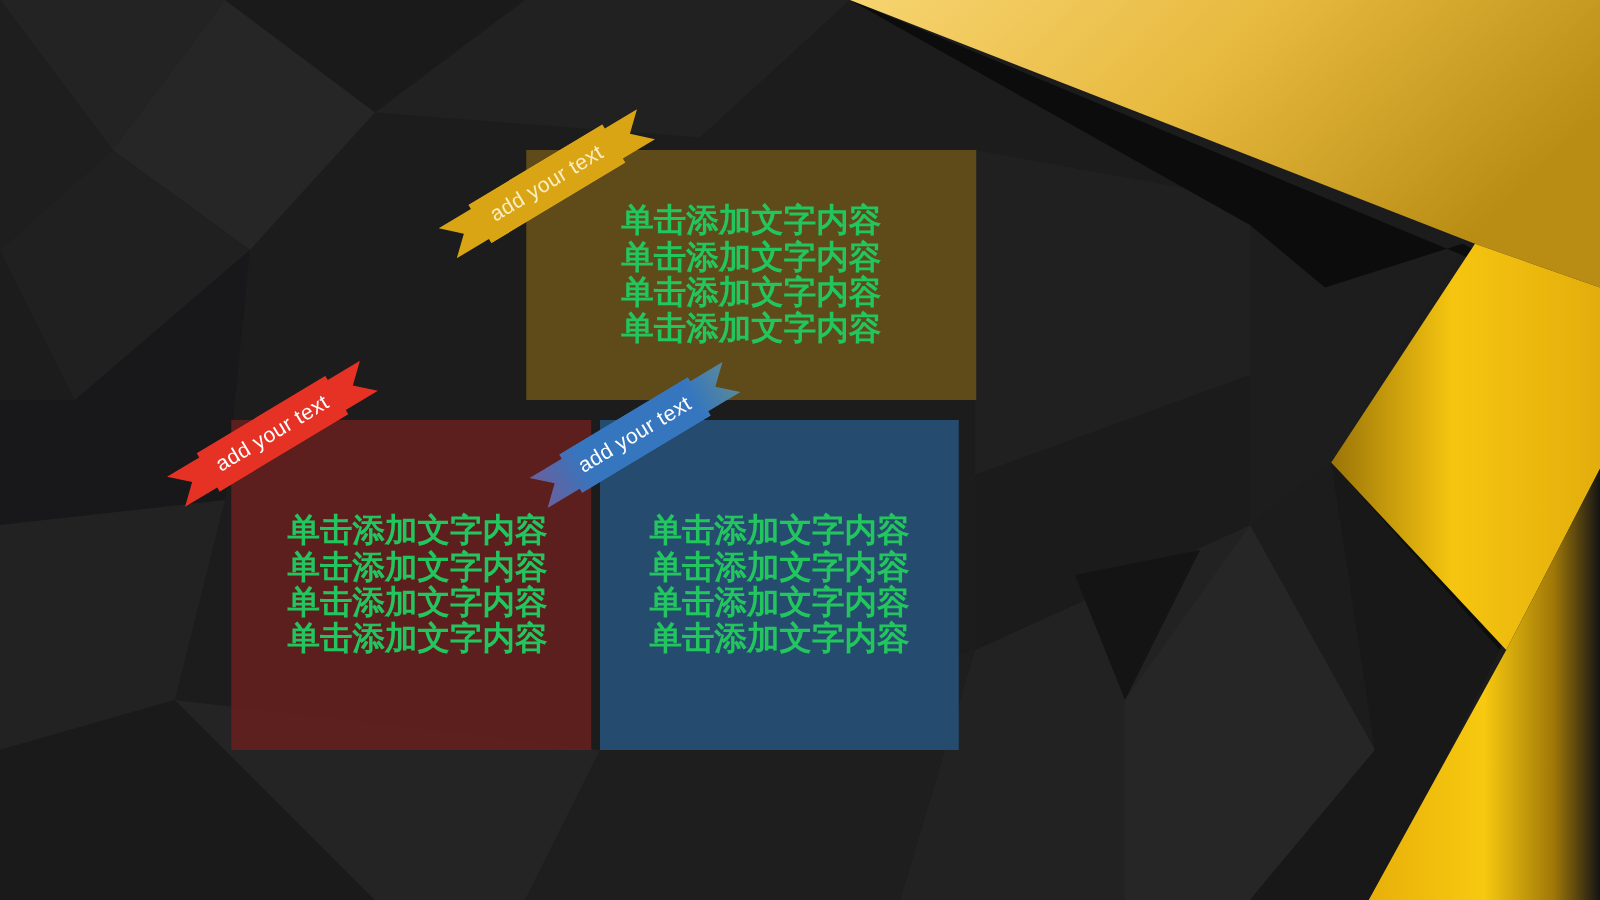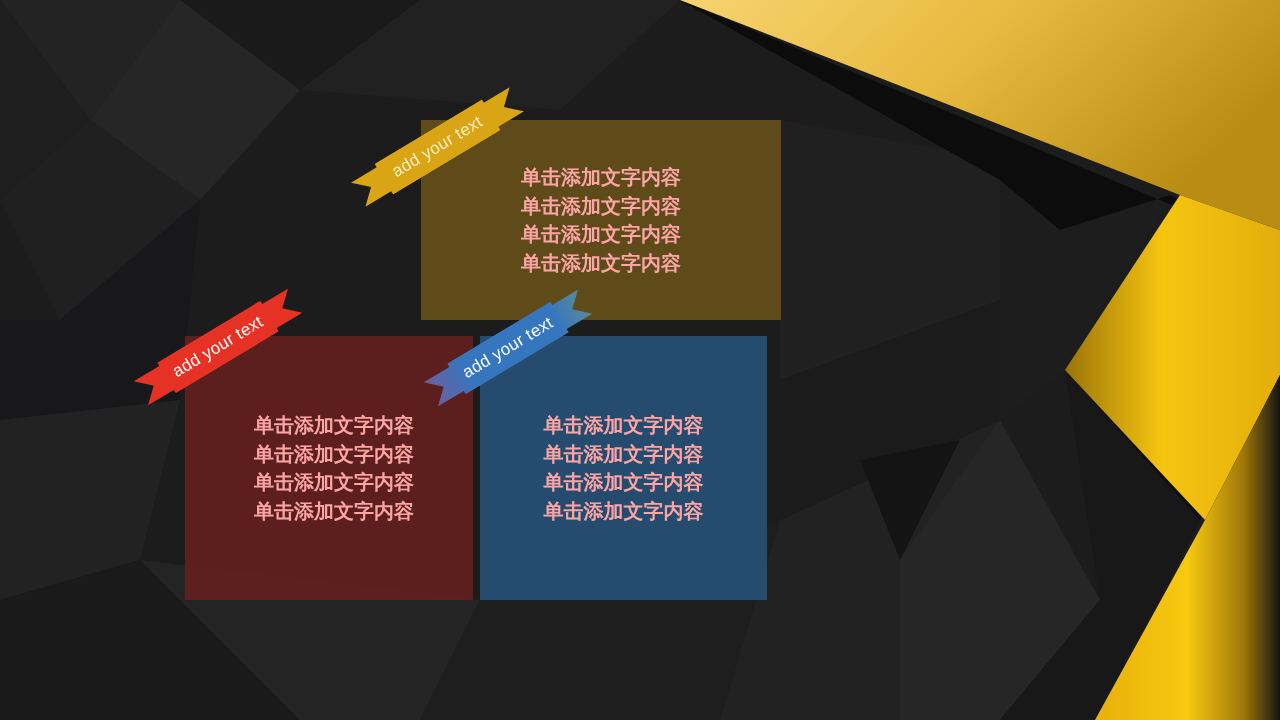--- a/index.html
+++ b/index.html
@@ -1,19 +1,19 @@
 <!DOCTYPE html>
 <html><head>
 <meta charset="utf-8">
 <style>
   html,body{margin:0;padding:0;}
   body{width:1280px;height:720px;overflow:hidden;position:relative;background:#1c1c1d;font-family:"DejaVu Sans",sans-serif;}
   .bg{position:absolute;inset:0;}
   .box{position:absolute;display:flex;align-items:center;justify-content:center;}
-  .box .txt{color:#fca5a5;font-weight:bold;font-size:20px;line-height:28.5px;text-align:right;white-space:nowrap;}
+  .box .txt{color:#22c55e;font-weight:bold;font-size:26px;line-height:28.5px;text-align:right;white-space:nowrap;}
   .ribbon{position:absolute;transform-origin:center center;}
   .ribbon .lbl{position:absolute;left:0;right:0;top:0;bottom:0;display:flex;align-items:center;justify-content:center;color:#fff;font-family:"Liberation Sans",sans-serif;font-size:17px;letter-spacing:0.3px;}
 </style>
 </head>
 <body>
 
 <svg class="bg" width="1280" height="720" viewBox="0 0 1280 720">
   <defs>
     <linearGradient id="gTop" x1="0" y1="0" x2="1" y2="0.4">
       <stop offset="0" stop-color="#f7d471"></stop>

